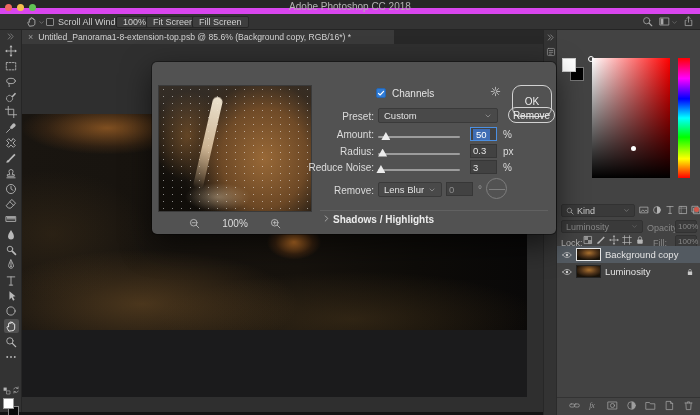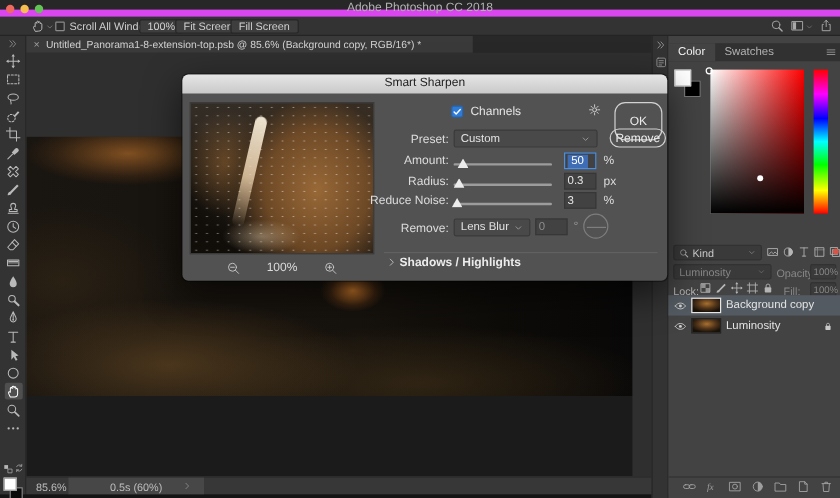--- a/index.html
+++ b/index.html
@@ -327,58 +327,38 @@
       <span class="x">×</span>
       <span class="t">Untitled_Panorama1-8-extension-top.psb @ 85.6% (Background copy, RGB/16*) *</span>
     </div>
   </div>
 
   <div id="canvas">
     <div id="photo"></div>
     <div id="photoblack"></div>
   </div>
 
-  <div id="statusbar">
-    <span class="abs" style="left:8px;top:3px">85.6%</span>
-    <div id="statusfield">
-      <span>0.5s (60%)</span>
-      <span class="abs" style="left:95px;top:3px" id="st-chev">
-          <svg width="8" height="8" viewBox="0 0 14 14">
-            <path d="M5 3l4 4-4 4" fill="none" stroke="#9f9f9f"></path>
-          </svg>
-        </span>
-    </div>
-  </div>
   <div id="bottomedge"></div>
 
   <div id="strip">
     <span class="abs" style="left:2px;top:3px" id="strip-collapse">
         <svg width="9" height="9" viewBox="0 0 14 14">
           <path d="M3.5 3l3.5 4-3.5 4M7.5 3l3.5 4-3.5 4" fill="none" stroke="#a5a5a5"></path>
         </svg>
       </span>
     <span class="abs" style="left:2px;top:17px" id="strip-panel">
         <svg width="10" height="10" viewBox="0 0 14 14">
           <rect x="2" y="2" width="10" height="10" rx="1.5" fill="none" stroke="#9a9a9a"></rect>
           <path d="M4.5 5h5M4.5 7.5h5M4.5 10h3" stroke="#9a9a9a"></path>
         </svg>
       </span>
   </div>
 
   <div id="rpanel">
 
-    <div class="ptabs" style="top:6px">
-      <div class="ptab on">Color</div>
-      <div class="ptab">Swatches</div>
-      <span class="pmenu" id="cmenu">
-          <svg width="9" height="9" viewBox="0 0 14 14">
-            <path d="M2 4h10M2 7h10M2 10h10" stroke="#a8a8a8"></path>
-          </svg>
-        </span>
-    </div>
     <span class="cfg"></span>
     <span class="cbg"></span>
     <div id="satbox"></div>
     <span id="satmark"></span>
     <span id="huemark"></span>
     <div id="huebar"></div>
 
 
     <div class="dd abs" style="left:4px;top:174px;width:74px">
       <span id="kind-search">
@@ -542,21 +522,20 @@
         </span>
         <span>
           <svg width="11" height="11" viewBox="0 0 14 14">
             <path d="M2.5 3.8h9M5.6 3.8V2.4h2.8v1.4M3.6 3.8l.6 8.4h5.6l.6-8.4" fill="none" stroke="#9e9e9e"></path>
           </svg>
         </span>
       </div>
   </div>
 
   <div id="dialog">
-    <div id="dtitle">Smart Sharpen</div>
     <div id="dprev"></div>
     <div id="dzoomrow">
       <span id="zoom-out">
           <svg width="11" height="11" viewBox="0 0 14 14">
             <circle cx="6" cy="6" r="4.2" fill="none" stroke="#c9c9c9"></circle>
             <path d="M9.2 9.2l3.3 3.3M4 6h4" stroke="#c9c9c9"></path>
           </svg>
         </span>
       <span>100%</span>
       <span id="zoom-in">

